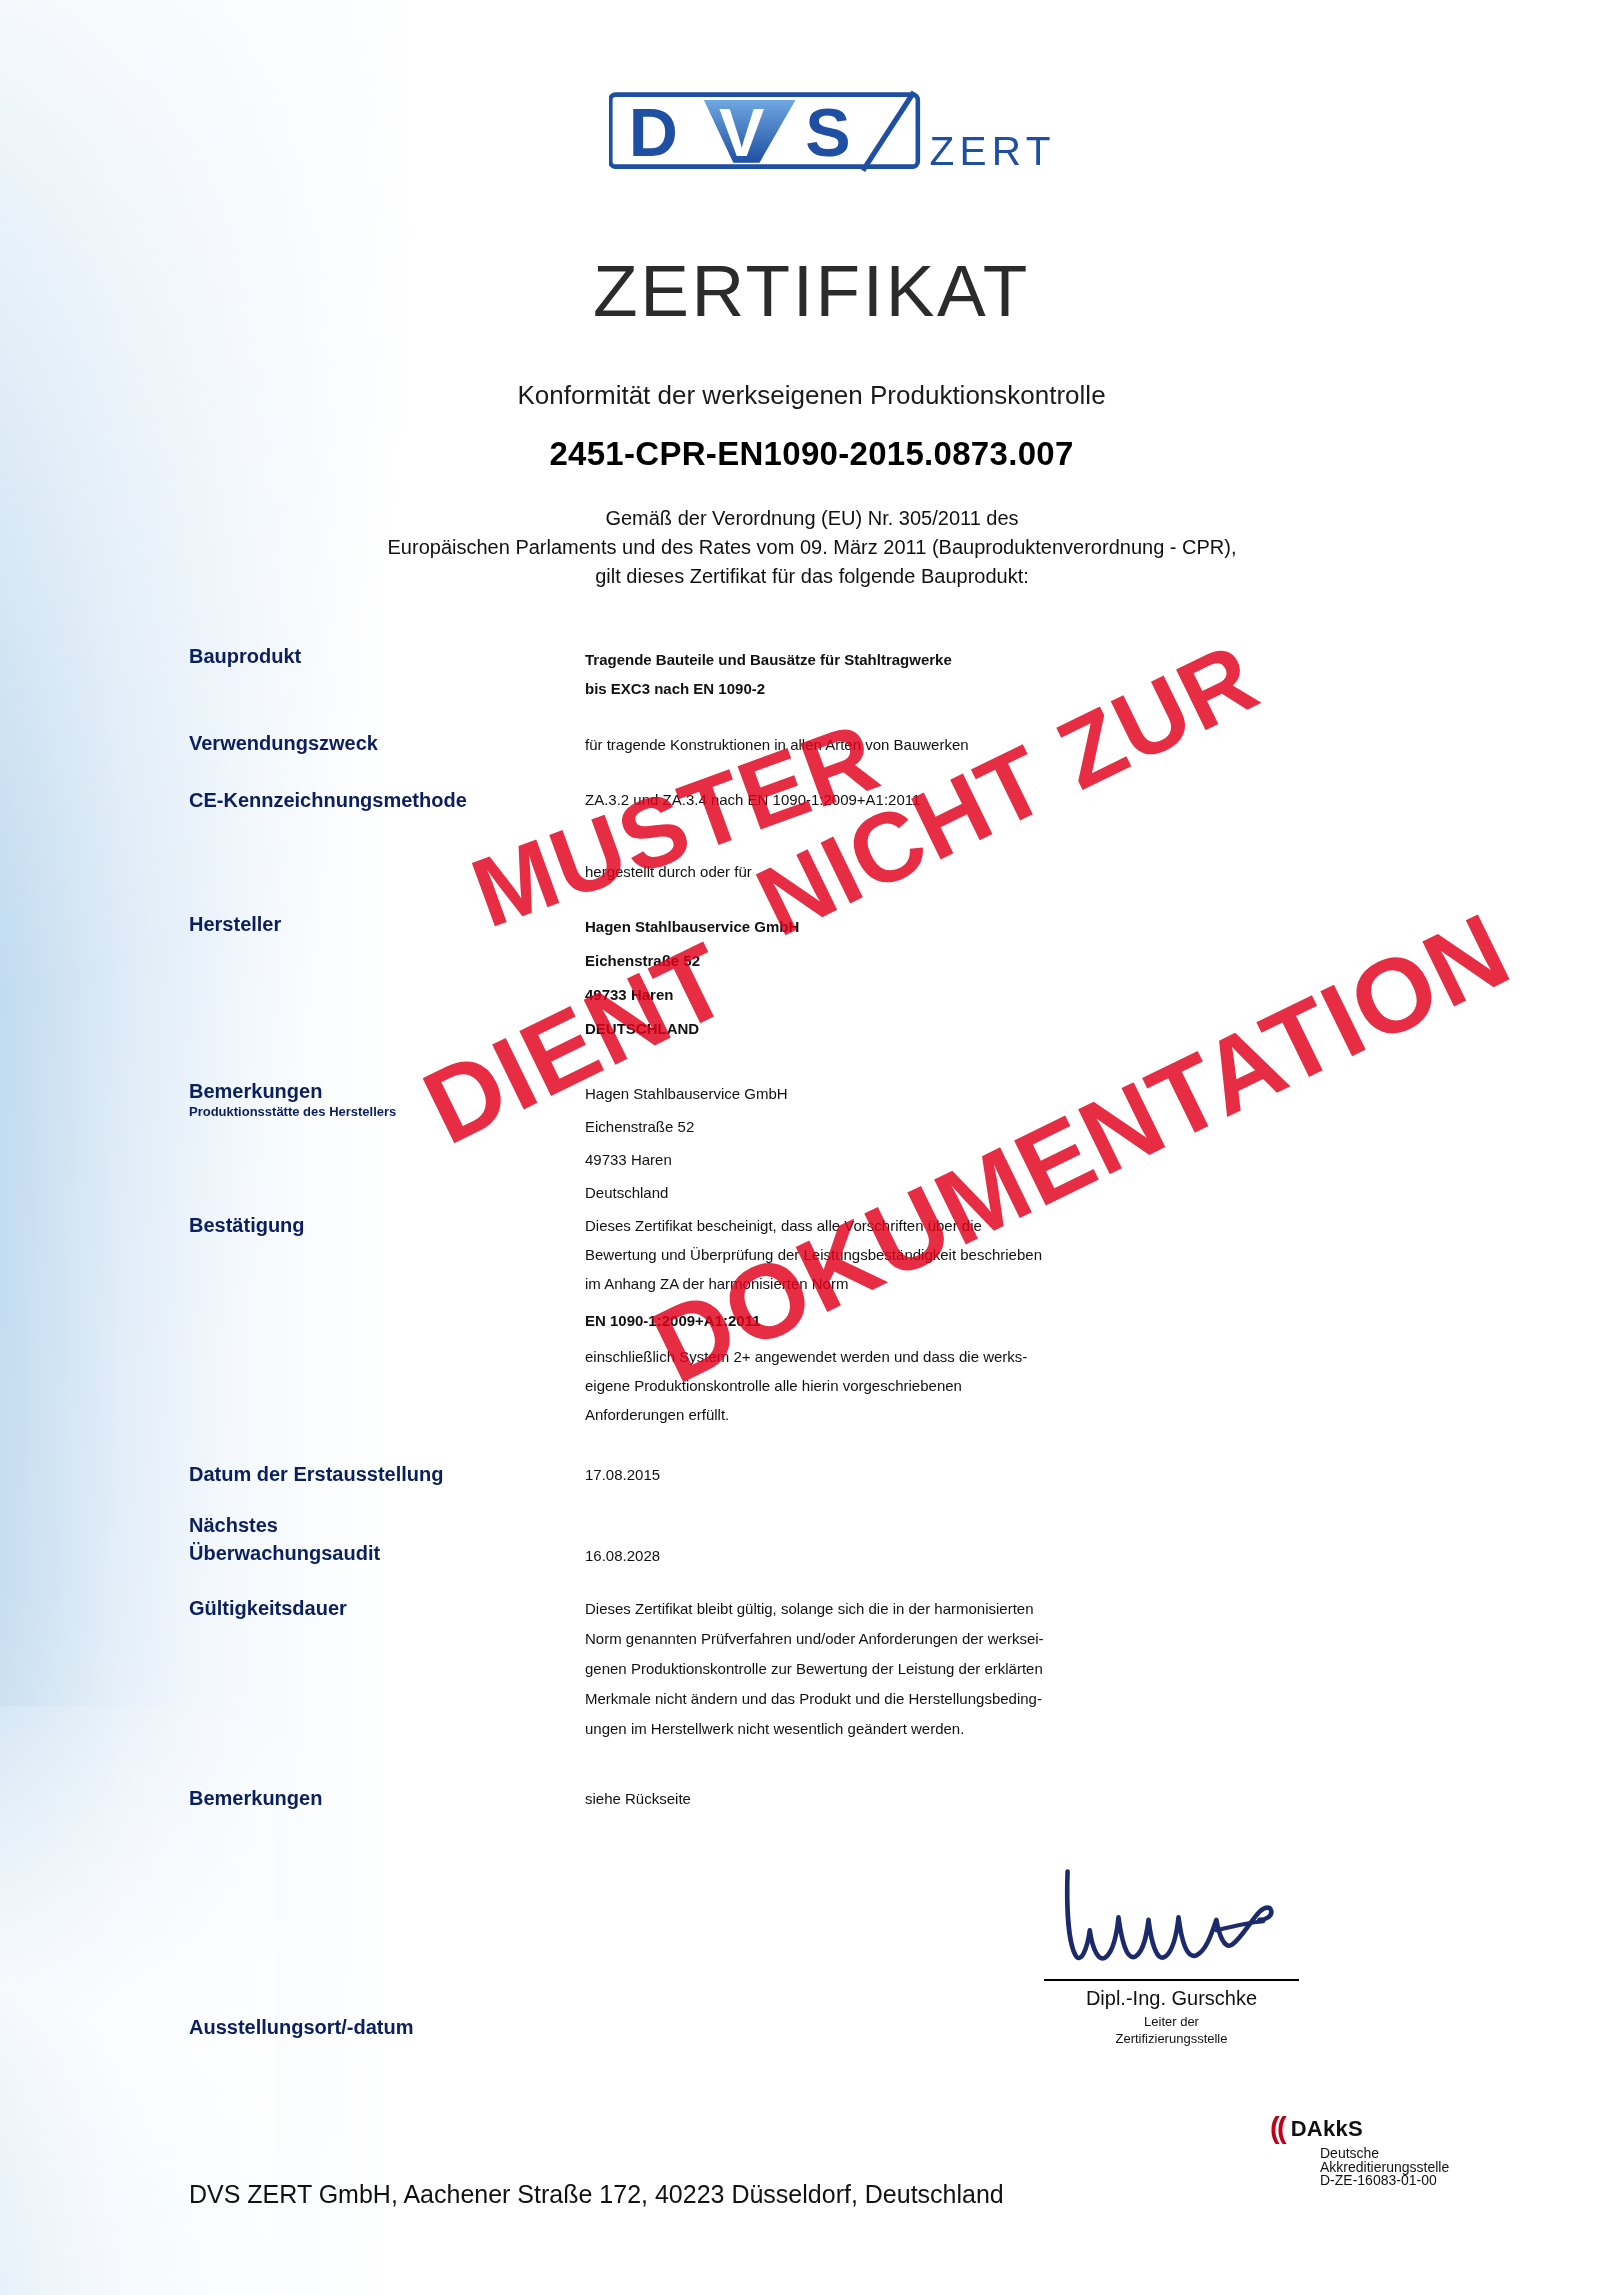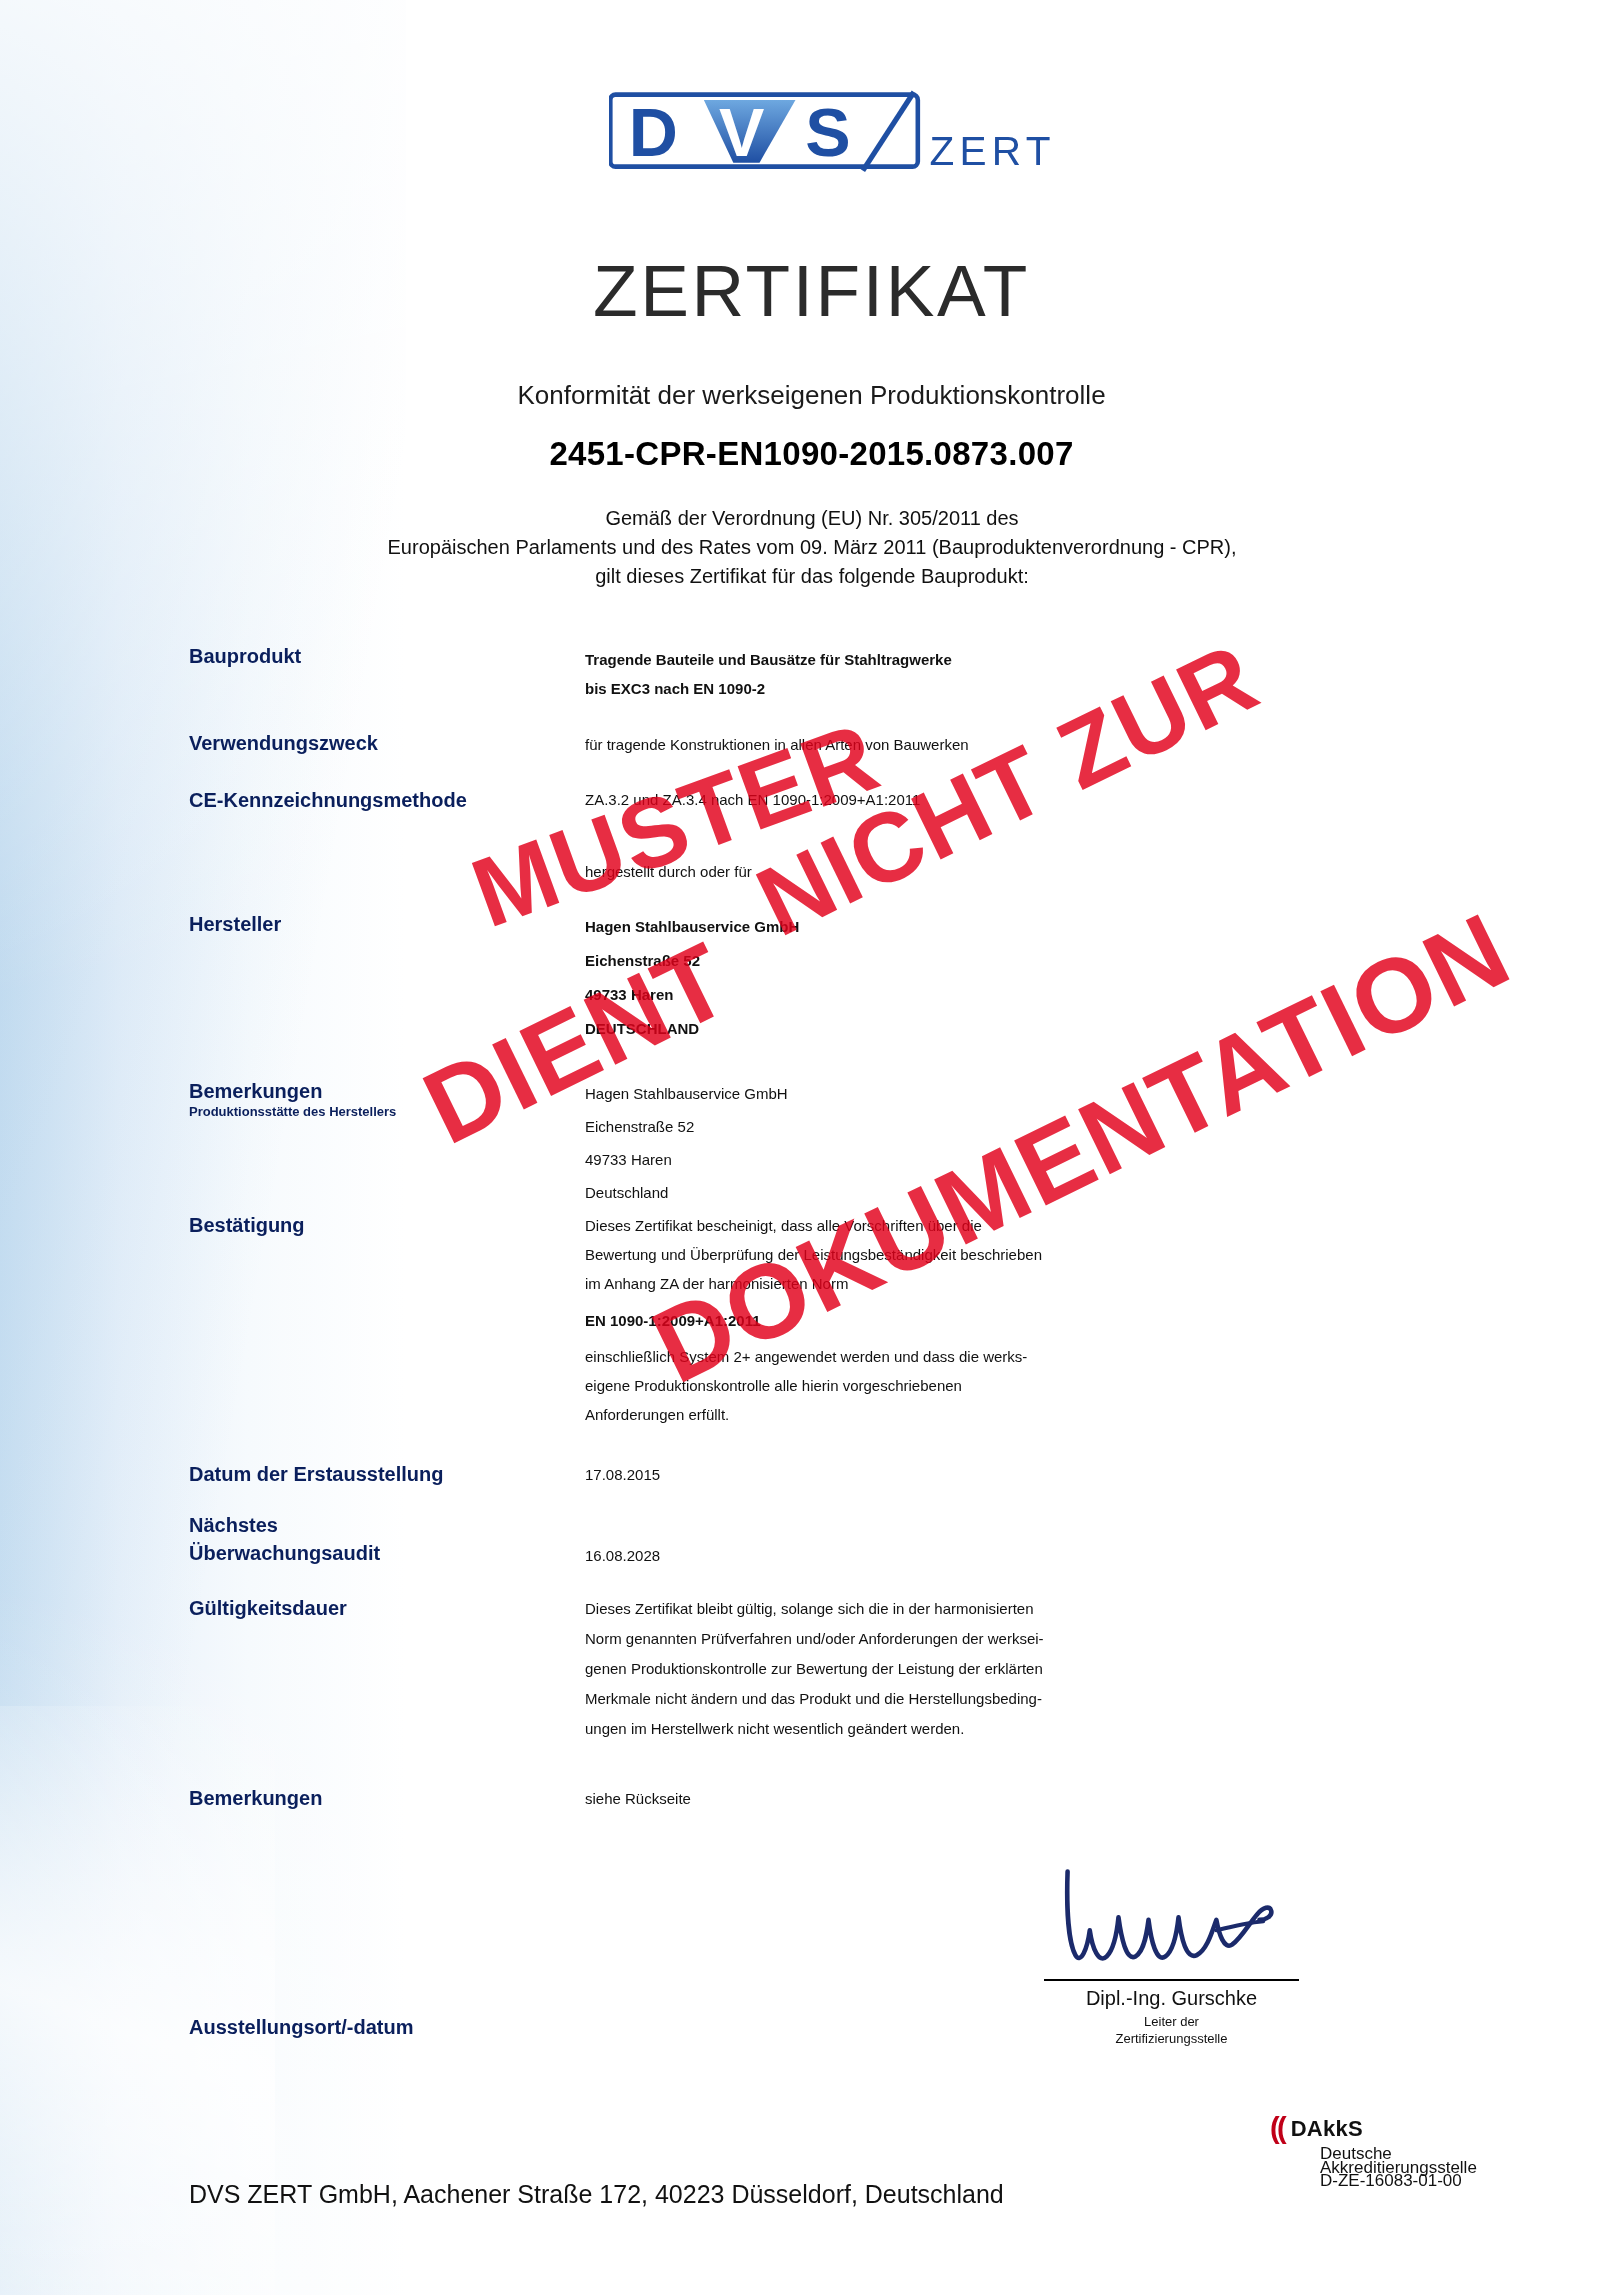--- a/index.html
+++ b/index.html
@@ -175,21 +175,21 @@
   }
   .dakks-name {
     font-size: 22px;
     font-weight: bold;
     color: #111;
     letter-spacing: 0.3px;
   }
   .dakks-lines {
     margin-top: 3.9px;
     margin-left: 50px;
-    font-size: 17px;
+    font-size: 14px;
     line-height: 13.7px;
     color: #111;
   }
 
   
   .stamp {
     position: absolute;
     color: #e2001a;
     opacity: 0.82;
     font-weight: bold;

